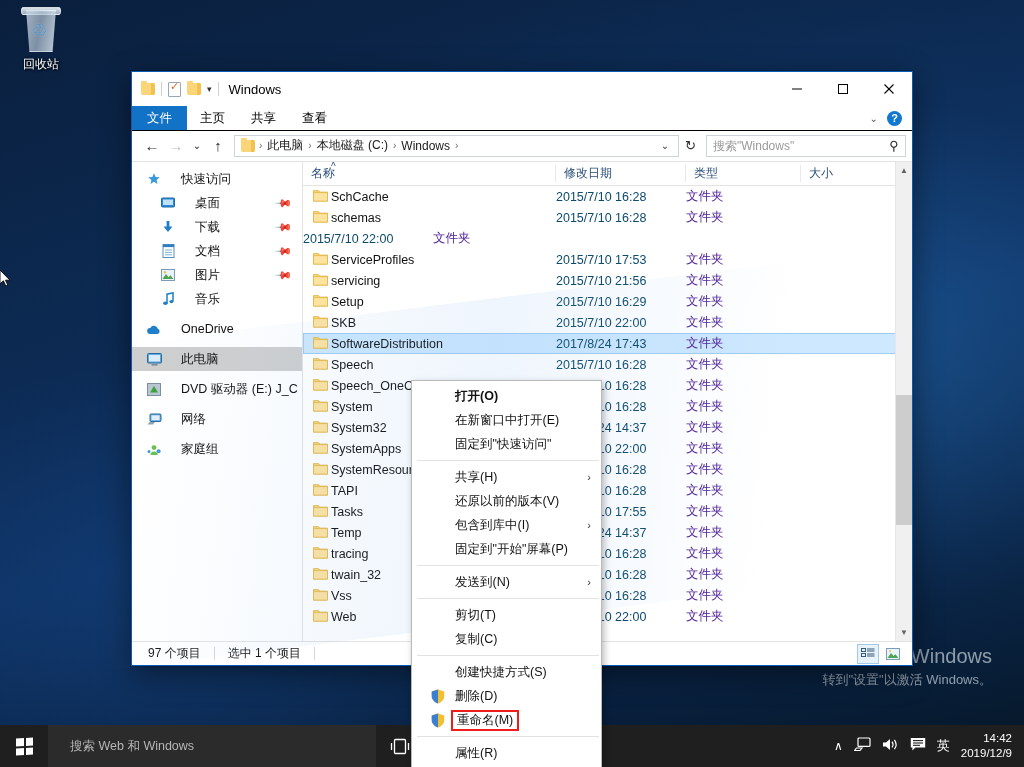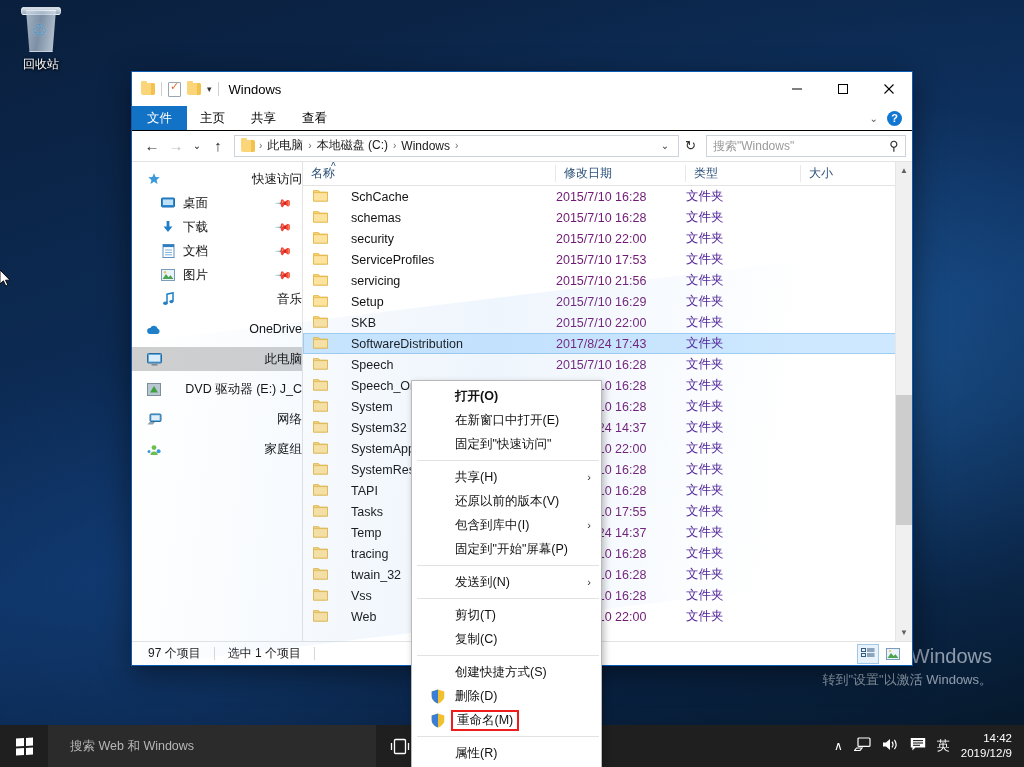--- a/index.html
+++ b/index.html
@@ -113,41 +113,41 @@
   }
   .searchbox input { border:0; outline:0; font-size:12px; width:100%; color:#1a1a1a; font-family:inherit; background:transparent; }
   .searchbox input::placeholder { color:#9a9a9a; }
   .mag { font-size:13px; color:#2a2a2a; margin-left:auto; transform: scaleX(-1); }
 
   
   .win-body { flex:1 1 auto; display:flex; min-height:0; border-top:1px solid #e3e3e3; }
 
   
   .navpane { width: 170px; flex:0 0 170px; background:#fff; padding-top:5px; overflow:hidden; }
-  .nav-item { height:24px; display:flex; align-items:center; gap:7px; padding-left:14px; font-size:12.5px; color:#111; position:relative;justify-content:space-between; }
+  .nav-item { height:24px; display:flex; align-items:center; gap:19px; padding-left:14px; font-size:12.5px; color:#111; position:relative; }
   .nav-item.indent { padding-left:28px; }
   .nav-item.sel { background:#cfcfcf; }
   .nav-ico { width:16px; height:16px; flex:0 0 16px; display:flex; align-items:center; justify-content:center; font-size:13px; }
   .pin { margin-left:auto; margin-right:11px; font-size:11px; color:#8b8b8b; transform: rotate(45deg); }
   .nav-gap { height:6px; }
 
   
   .listpane { flex:1 1 auto; display:flex; flex-direction:column; min-width:0; border-left:1px solid #e3e3e3; position:relative; }
   .colhead { height:24px; display:flex; align-items:center; border-bottom:1px solid #e3e3e3; background:#fff; position:relative; flex:0 0 auto;}
   .col { font-size:12px; color:#2a4f78; padding-left:8px; border-right:1px solid #e8e8e8; height:17px; display:flex; align-items:center; }
   .c-name { width:253px; }
   .c-date { width:130px; }
   .c-type { width:115px; }
   .c-size { width:90px; border-right:0; }
   .sortmark { position:absolute; left:28px; top:-1px; font-size:10px; color:#2a4f78; }
   .rows { flex:1 1 auto; position:relative; overflow:hidden; background:#fff; }
   .row { height:21px; display:flex; align-items:center; font-size:12.5px; color:#111; }
   .row.sel { background:#cde8ff; outline:1px solid #9fcdf2; outline-offset:-1px; }
-  .r-name { width:253px; display:flex; align-items:center; gap:23px; padding-left:10px; overflow:hidden; white-space:nowrap; }
-  .r-date { width:130px; color:#701a75; }
+  .r-name { width:253px; display:flex; align-items:center; gap:3px; padding-left:10px; overflow:hidden; white-space:nowrap; }
+  .r-date { width:130px; color:#0c4a6e; }
   .r-type { width:115px; color:#4c1d95; }
   .r-size { width:90px; }
 
   
   .vsb { position:absolute; right:0; top:0; width:17px; height:100%; background:#f0f0f0; border-left:1px solid #e6e6e6; }
   .vsb-btn { height:17px; display:flex; align-items:center; justify-content:center; font-size:8px; color:#606060; }
   .vsb-btn.bot { position:absolute; bottom:0; left:0; right:0; }
   .vsb-thumb { position:absolute; left:0; right:0; top:233px; height:130px; background:#cdcdcd; }
 
   
@@ -420,27 +420,20 @@
                     <path d="M0.5 1.6 h5 l1.3 1.5 h7.7 v9 H0.5 Z" fill="#fbd579" stroke="#e0b23f" stroke-width="0.8"></path>
                     <path d="M0.5 3.6 h14 v8.5 H0.5 Z" fill="#fde3a0" stroke="#e0b23f" stroke-width="0.7"></path>
                   </svg></span>
                 <span>schemas</span>
               </div>
               <div class="r-date">2015/7/10 16:28</div>
               <div class="r-type">文件夹</div>
               <div class="r-size"></div>
             </div>
             <div class="row">
-              <div class="r-name">
-                <span><svg width="15" height="13" viewBox="0 0 15 13">
-                    <path d="M0.5 1.6 h5 l1.3 1.5 h7.7 v9 H0.5 Z" fill="#fbd579" stroke="#e0b23f" stroke-width="0.8"></path>
-                    <path d="M0.5 3.6 h14 v8.5 H0.5 Z" fill="#fde3a0" stroke="#e0b23f" stroke-width="0.7"></path>
-                  </svg></span>
-                <span>security</span>
-              </div>
               <div class="r-date">2015/7/10 22:00</div>
               <div class="r-type">文件夹</div>
               <div class="r-size"></div>
             </div>
             <div class="row">
               <div class="r-name">
                 <span><svg width="15" height="13" viewBox="0 0 15 13">
                     <path d="M0.5 1.6 h5 l1.3 1.5 h7.7 v9 H0.5 Z" fill="#fbd579" stroke="#e0b23f" stroke-width="0.8"></path>
                     <path d="M0.5 3.6 h14 v8.5 H0.5 Z" fill="#fde3a0" stroke="#e0b23f" stroke-width="0.7"></path>
                   </svg></span>

